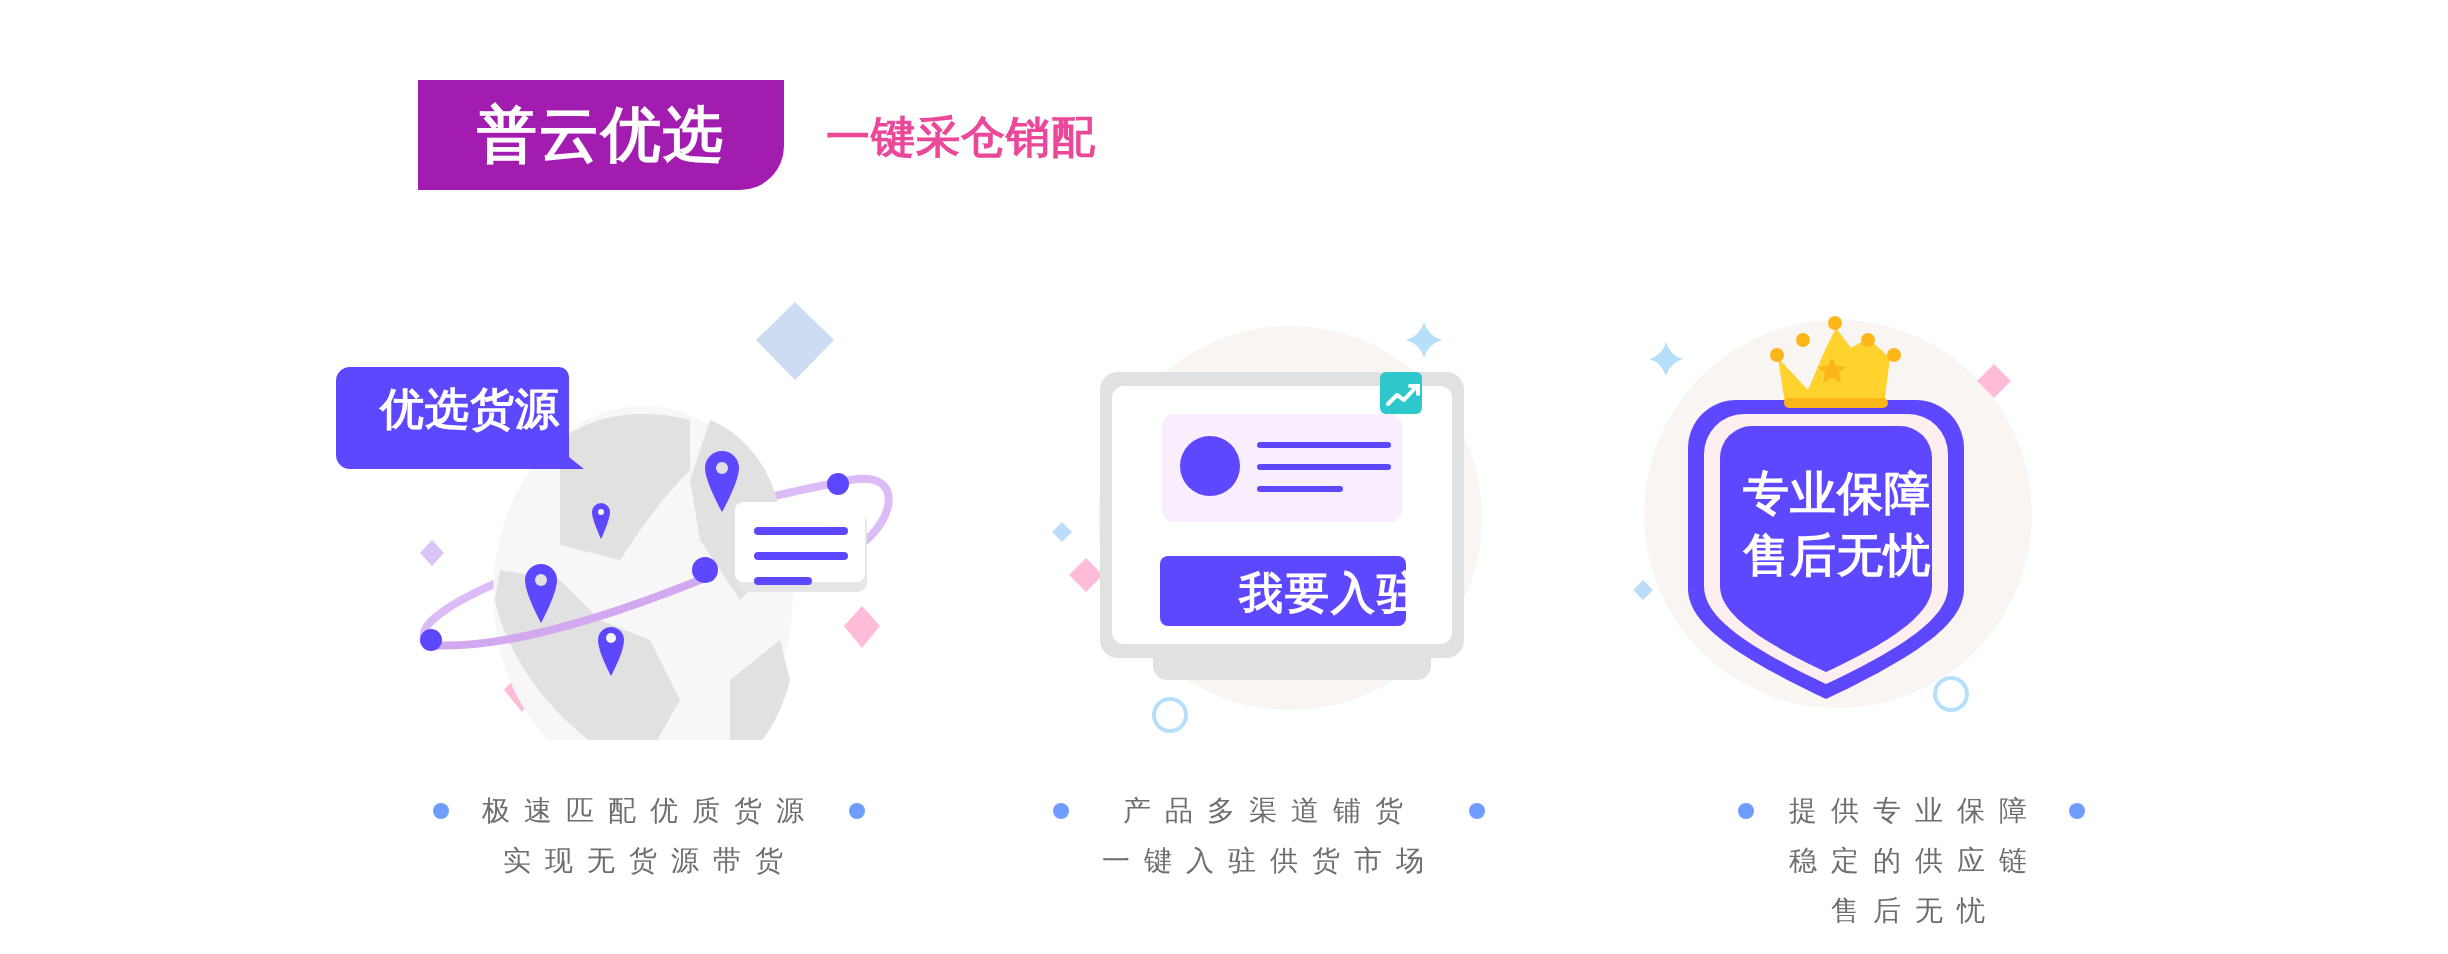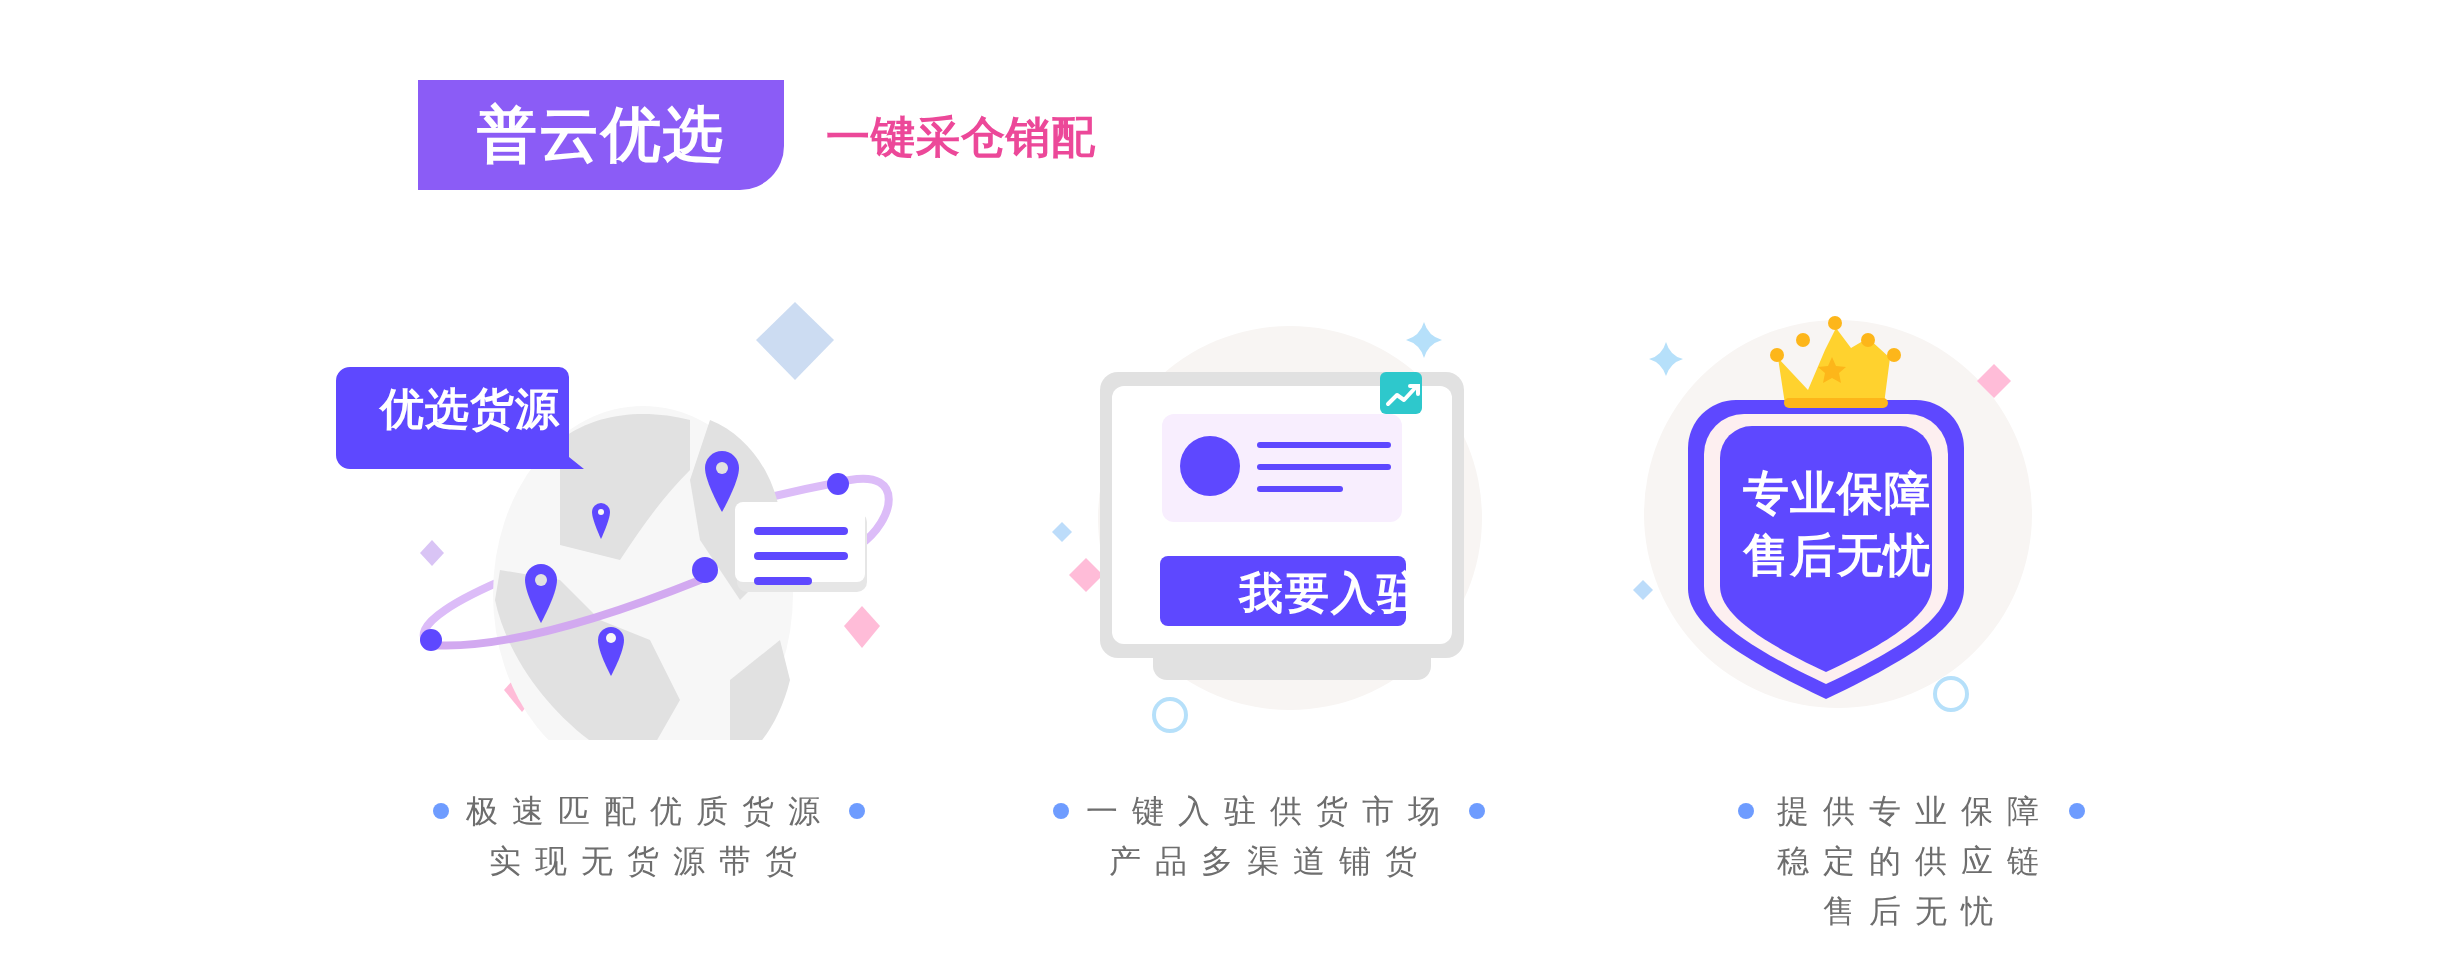--- a/index.html
+++ b/index.html
@@ -1,21 +1,21 @@
 <!DOCTYPE html>
 <html><head>
 <meta charset="utf-8">
 <style>
   html, body { margin:0; padding:0; background:#ffffff; }
   body { width:2448px; height:954px; position:relative; overflow:hidden; font-family:"DejaVu Sans", sans-serif; }
   .abs { position:absolute; }
-  .title-box { left:418px; top:80px; width:366px; height:110px; background:#8b5cf6; border-bottom-right-radius:44px; display:flex; align-items:center; justify-content:center; }
+  .title-box { left:418px; top:80px; width:366px; height:110px; background:#a21caf; border-bottom-right-radius:44px; display:flex; align-items:center; justify-content:center; }
   .title-text { color:#fff; font-size:60px; font-weight:bold; letter-spacing:2px; }
   .subtitle { left:826px; top:108px; color:#ec4899; font-size:44px; font-weight:bold; letter-spacing:1px; }
-  .caption { text-align:center; color:#6e6e6e; font-size:32px; letter-spacing:14px; line-height:50px; }
+  .caption { text-align:center; color:#6e6e6e; font-size:28px; letter-spacing:14px; line-height:50px; }
   .dot { width:16px; height:16px; border-radius:50%; background:#6e9cff; }
 </style>
 </head>
 <body>
 
 <div class="abs title-box">
   <span class="title-text">普云优选</span>
 </div>
 <div class="abs subtitle">一键采仓销配</div>
 
@@ -121,22 +121,22 @@
 <div class="abs dot" style="left:433px;top:803px;"></div>
 <div class="abs dot" style="left:849px;top:803px;"></div>
 <div class="abs caption" style="left:460px;top:786px;width:380px;">
   <div>极速匹配优质货源</div>
   <div>实现无货源带货</div>
 </div>
 
 <div class="abs dot" style="left:1053px;top:803px;"></div>
 <div class="abs dot" style="left:1469px;top:803px;"></div>
 <div class="abs caption" style="left:1080px;top:786px;width:380px;">
+  <div>产品多渠道铺货</div>
   <div>一键入驻供货市场</div>
-  <div>产品多渠道铺货</div>
 </div>
 
 <div class="abs dot" style="left:1738px;top:803px;"></div>
 <div class="abs dot" style="left:2069px;top:803px;"></div>
 <div class="abs caption" style="left:1770px;top:786px;width:290px;">
   <div>提供专业保障</div>
   <div>稳定的供应链</div>
   <div>售后无忧</div>
 </div>
 

